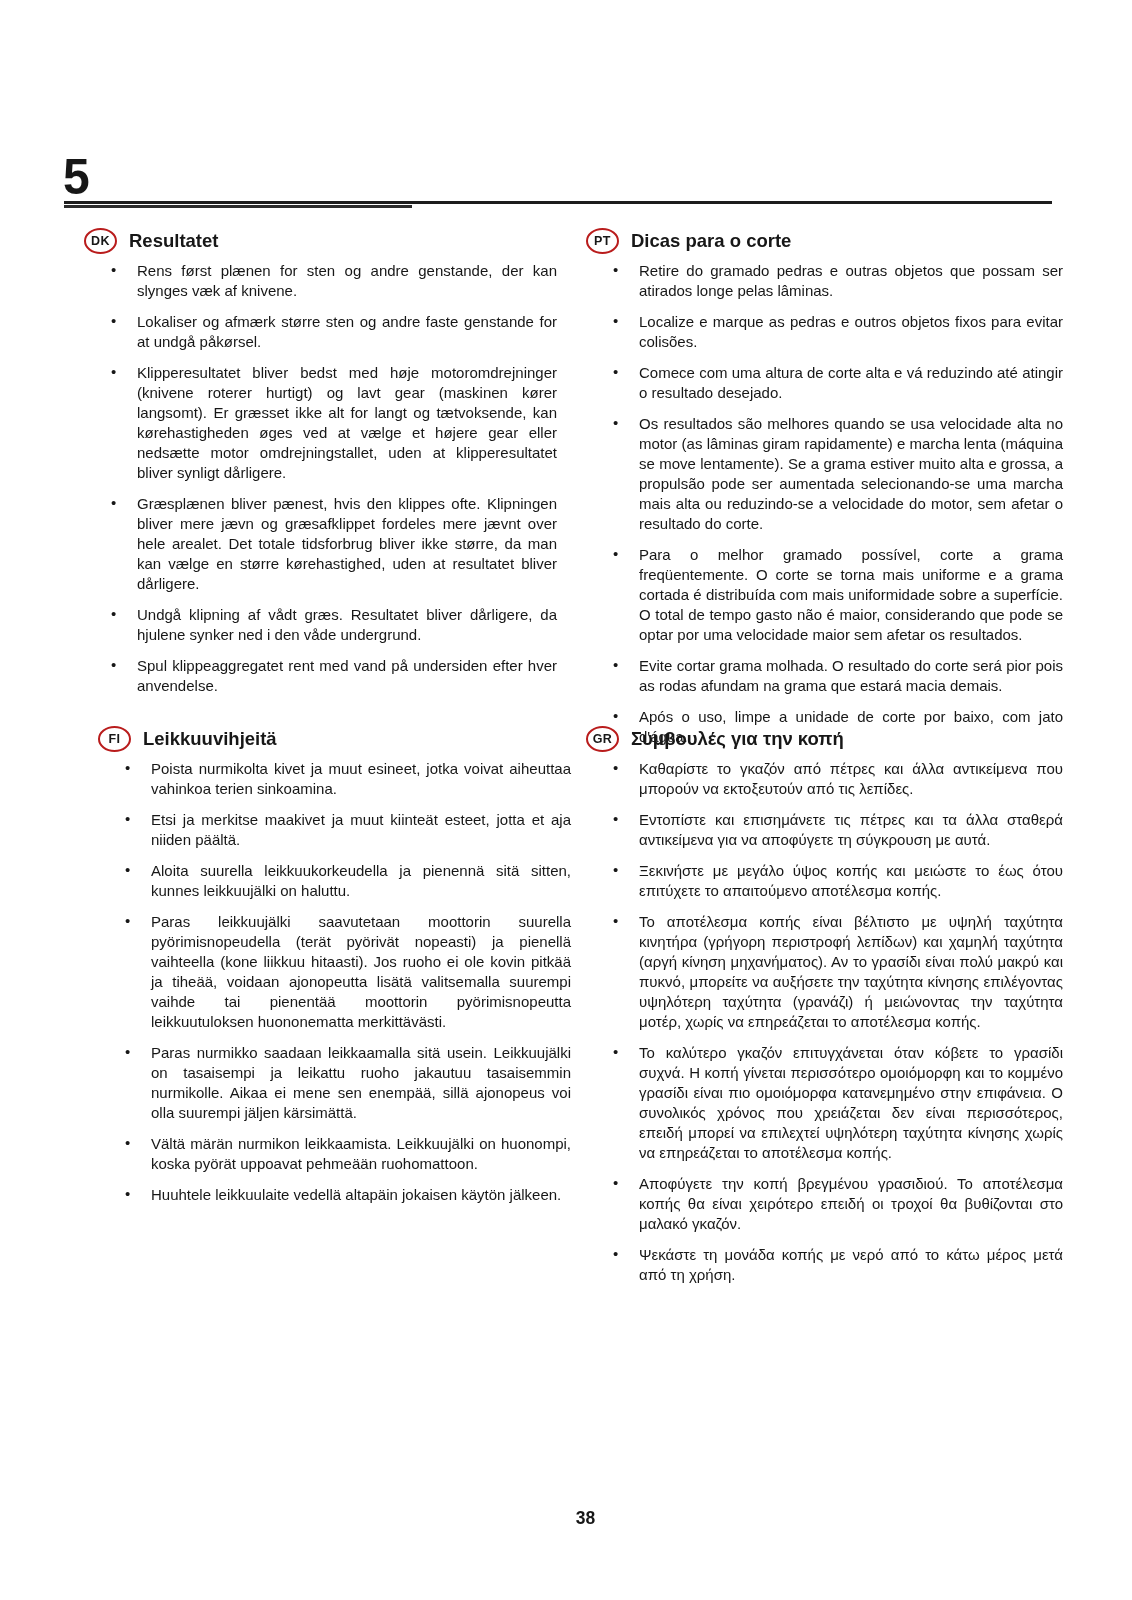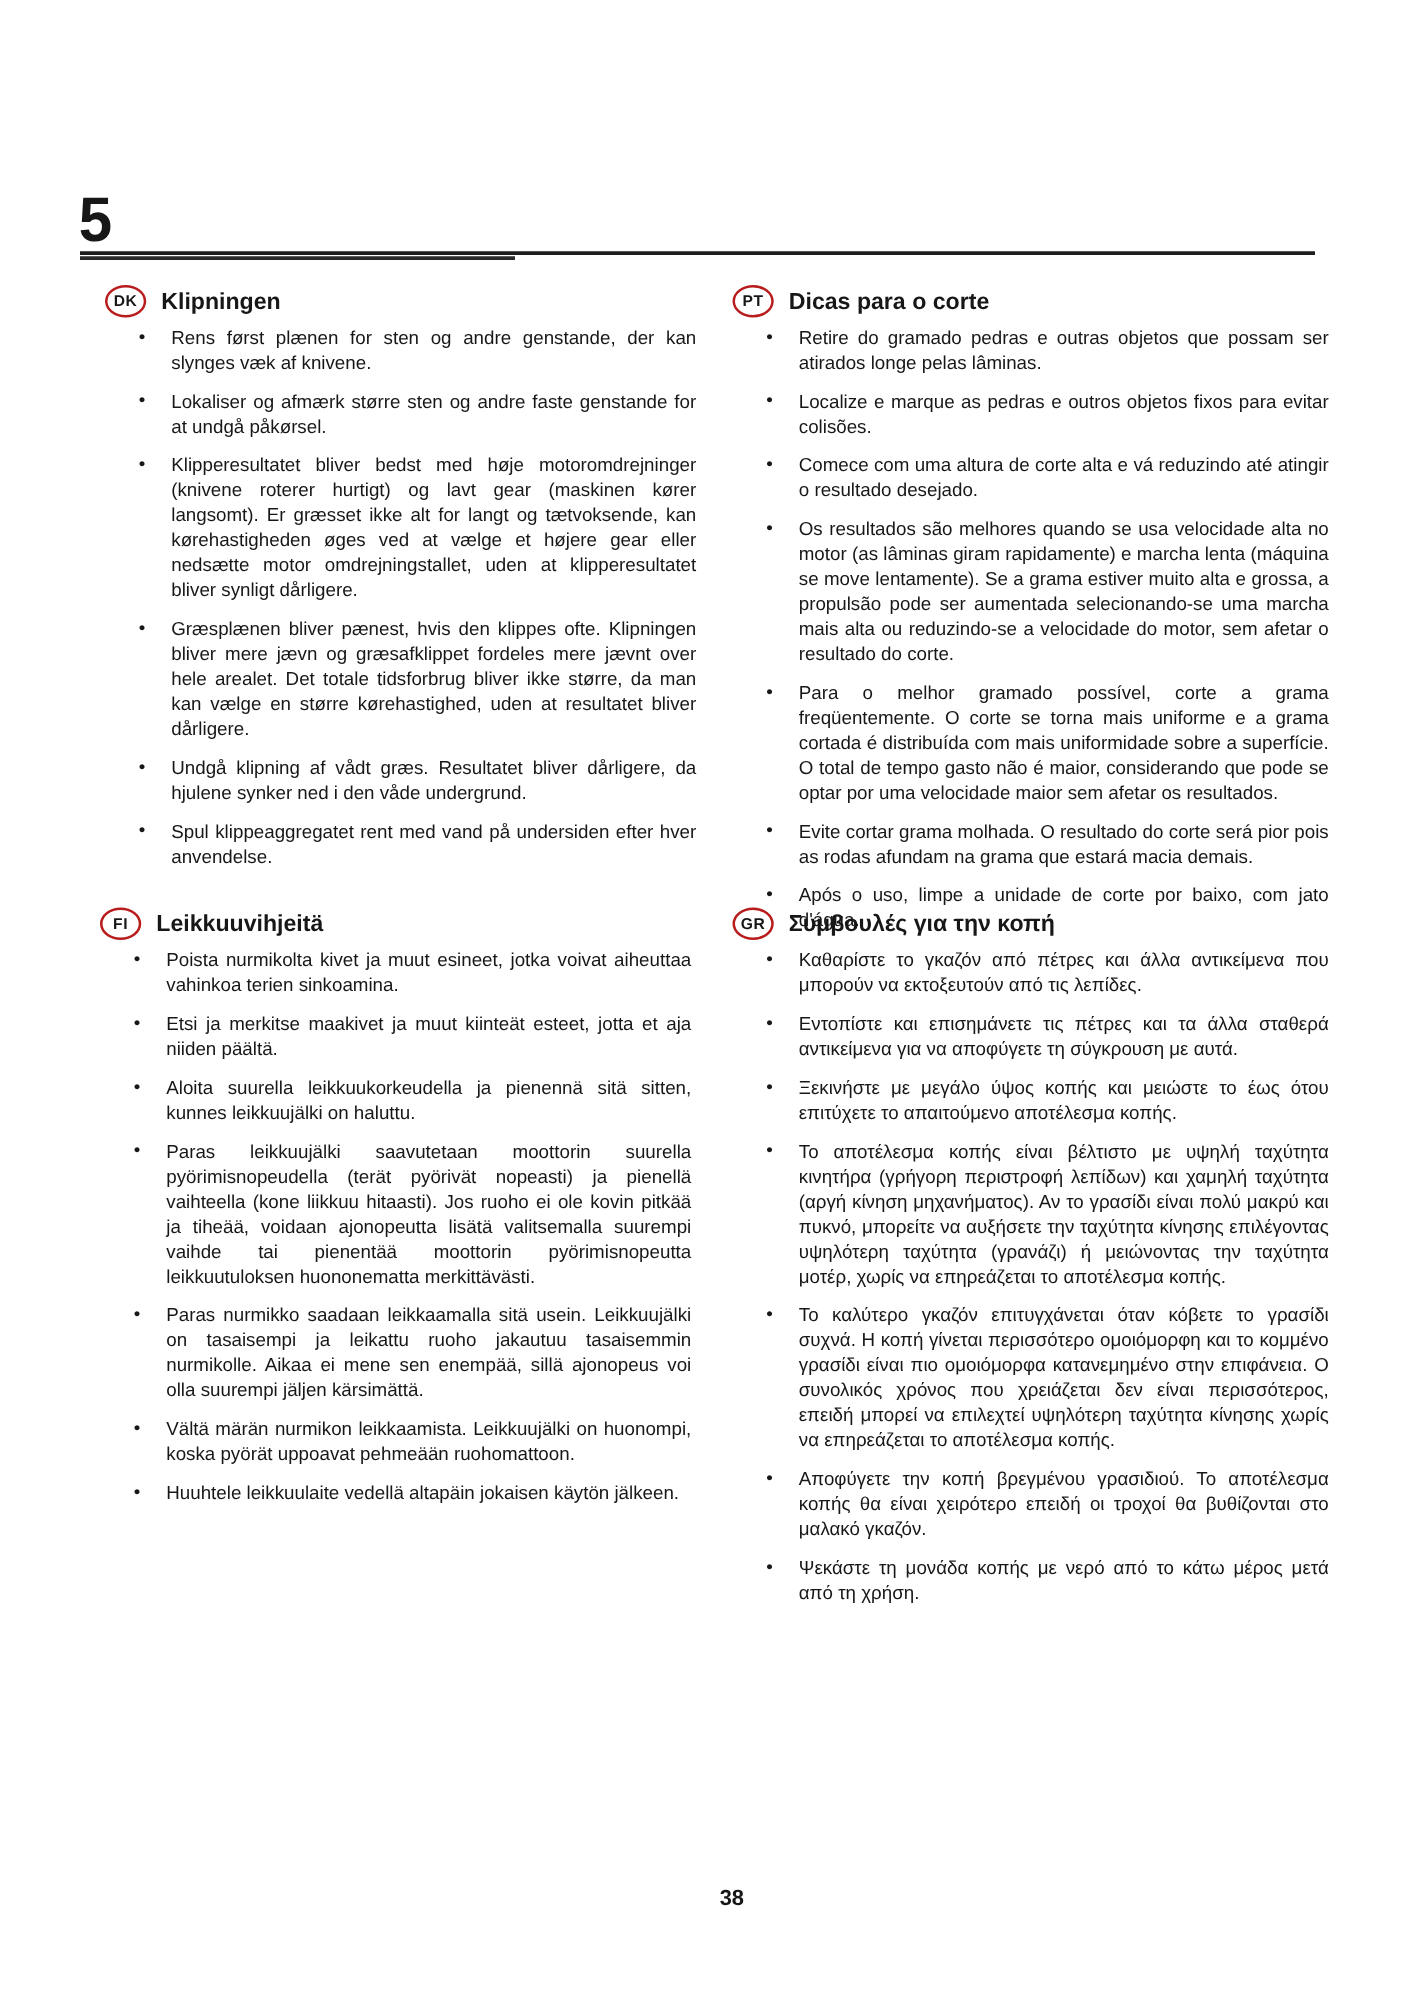--- a/index.html
+++ b/index.html
@@ -21,21 +21,21 @@
     position:absolute; left:64px; top:201px;
     width:988px; height:3px; background:#1d1d1d;
   }
   .rule-accent {
     position:absolute; left:64px; top:205px;
     width:348px; height:3px; background:#2b2b2b;
   }
   .lang-section { position:absolute; }
   .sec-dk { left:84px;  top:228px; width:473px; }
   .sec-pt { left:586px; top:228px; width:477px; }
-  .sec-fi { left:80px;  top:726px; width:473px; }
+  .sec-fi { left:98px;  top:726px; width:473px; }
   .sec-gr { left:586px; top:726px; width:477px; }
 
   .section-heading { display:flex; align-items:center; margin-bottom:7px; }
   .lang-badge {
     flex:0 0 auto;
     min-width:33px; height:26px; padding:0 3px;
     border:2px solid #b91c1c; border-radius:50%;
     display:flex; align-items:center; justify-content:center;
     font-size:12.5px; font-weight:bold; letter-spacing:0.5px;
   }
@@ -60,21 +60,21 @@
 
 <div class="page">
 
   <div class="section-number">5</div>
   <div class="rule-main"></div>
   <div class="rule-accent"></div>
 
   <section class="lang-section sec-dk">
     <div class="section-heading">
       <span class="lang-badge">DK</span>
-      <h2 class="section-title">Klipningen</h2>
+      <h2 class="section-title">Resultatet</h2>
     </div>
     <ul class="bullet-list">
       <li class="bullet-item">Rens først plænen for sten og andre genstande, der kan slynges væk af knivene.</li>
       <li class="bullet-item">Lokaliser og afmærk større sten og andre faste genstande for at undgå påkørsel.</li>
       <li class="bullet-item">Klipperesultatet bliver bedst med høje motoromdrejninger (knivene roterer hurtigt) og lavt gear (maskinen kører langsomt). Er græsset ikke alt for langt og tætvoksende, kan kørehastigheden øges ved at vælge et højere gear eller nedsætte motor omdrejningstallet, uden at klipperesultatet bliver synligt dårligere.</li>
       <li class="bullet-item">Græsplænen bliver pænest, hvis den klippes ofte. Klipningen bliver mere jævn og græsafklippet fordeles mere jævnt over hele arealet. Det totale tidsforbrug bliver ikke større, da man kan vælge en større kørehastighed, uden at resultatet bliver dårligere.</li>
       <li class="bullet-item">Undgå klipning af vådt græs. Resultatet bliver dårligere, da hjulene synker ned i den våde undergrund.</li>
       <li class="bullet-item">Spul klippeaggregatet rent med vand på undersiden efter hver anvendelse.</li>
     </ul>
   </section>

